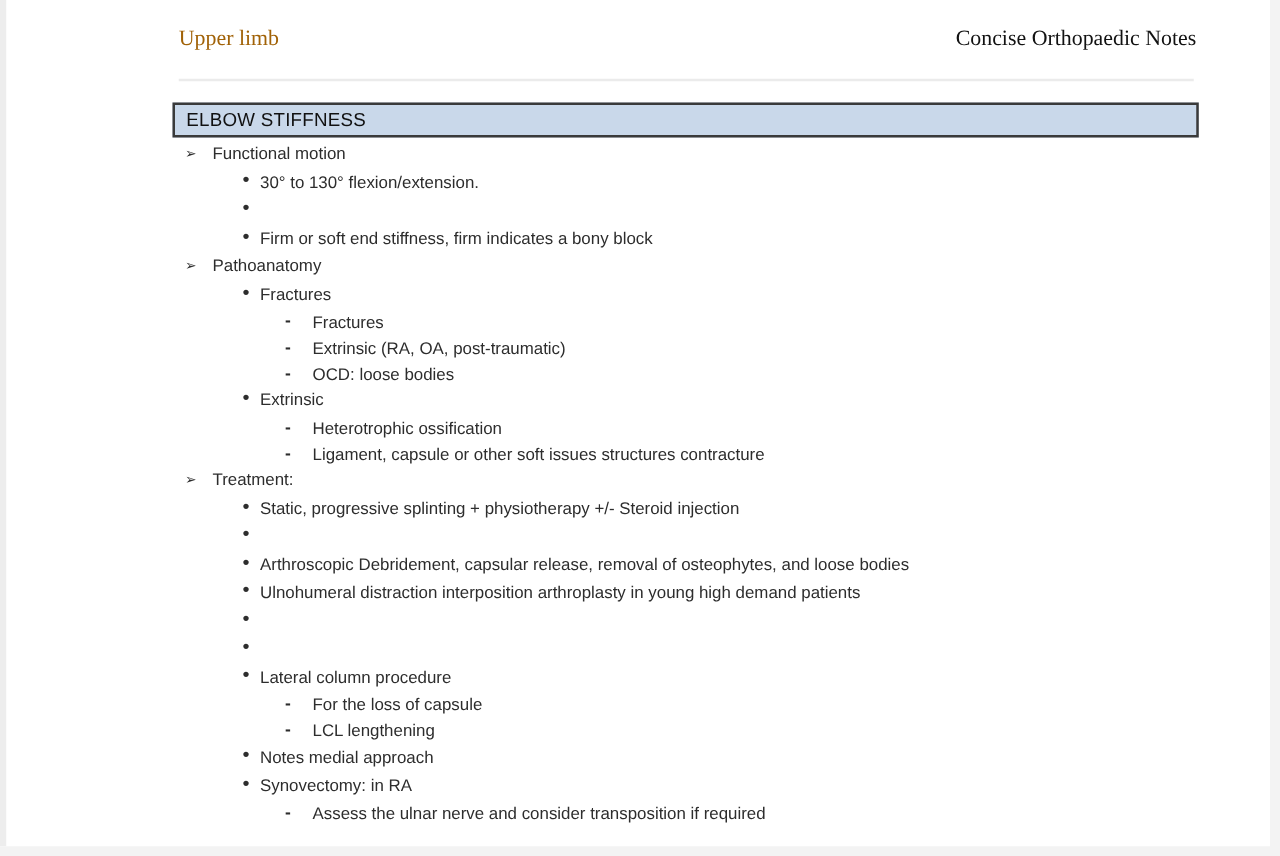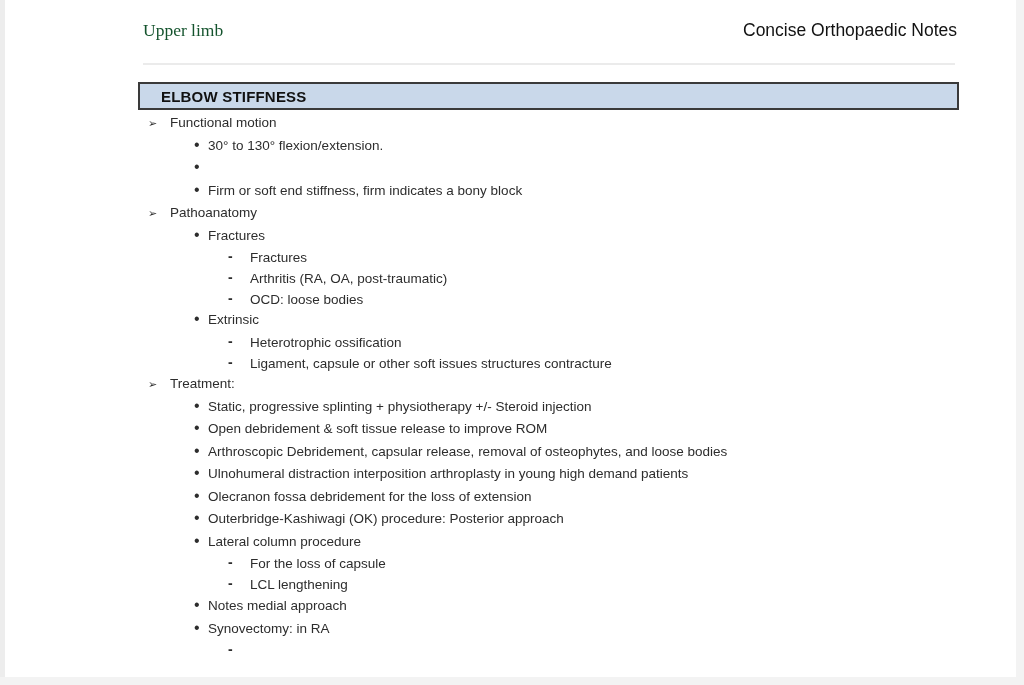--- a/index.html
+++ b/index.html
@@ -19,48 +19,47 @@
   }
   
   .edge-left   { position: absolute; left: 0; top: 0; width: 5px; height: 677px; background: #ededed; }
   .edge-right  { position: absolute; right: 0; top: 0; width: 8px; height: 685px; background: #f3f3f3; }
   .edge-bottom { position: absolute; left: 0; top: 677px; width: 1024px; height: 8px; background: #f3f3f3; }
 
   
   .hdr-left {
     position: absolute; left: 143px; top: 20px;
     font-family: "Liberation Serif", serif;
-    font-size: 17.5px; color: #14532d;
+    font-size: 17.5px; color: #a16207;
   }
   .hdr-right {
     position: absolute; right: 67px; top: 20px;
-    font-family: Liberation Sans, sans-serif;
+    font-family: Liberation Serif, serif;
     font-size: 17.5px; color: #121212;
   }
 
   
   .artifact-line {
     position: absolute; left: 143px; top: 63px;
     width: 812px; height: 2px; background: #ebebeb;
   }
 
   
   .section-title-bar {
     position: absolute; left: 138px; top: 82px;
     width: 821px; height: 28px;
     box-sizing: border-box;
     border: 2px solid #3a3a3a;
     background: #c9d8ea;
     display: flex; align-items: center;
     padding-left: 9px;
   }
   .section-title-bar .title-text {
-    font-size: 15px; font-weight: bold; color: #111111;
+    font-size: 15px; font-weight: normal; color: #111111;
     letter-spacing: 0.2px;
-    margin-left: 12px;
   }
 
   
   .outline {
     position: absolute; left: 138px; top: 114px; width: 850px;
   }
   .item {
     position: relative;
     box-sizing: border-box;
     font-size: 13.5px;
@@ -94,32 +93,32 @@
   </div>
 
   <div class="outline">
       <div class="item l1"><span class="marker">➢</span><span>Functional motion</span></div>
       <div class="item l2"><span class="marker">•</span><span>30° to 130° flexion/extension.</span></div>
       <div class="item l2"><span class="marker">•</span></div>
       <div class="item l2"><span class="marker">•</span><span>Firm or soft end stiffness, firm indicates a bony block</span></div>
       <div class="item l1"><span class="marker">➢</span><span>Pathoanatomy</span></div>
       <div class="item l2"><span class="marker">•</span><span>Fractures</span></div>
       <div class="item l3"><span class="marker">-</span><span>Fractures</span></div>
-      <div class="item l3"><span class="marker">-</span><span>Arthritis (RA, OA, post-traumatic)</span></div>
+      <div class="item l3"><span class="marker">-</span><span>Extrinsic (RA, OA, post-traumatic)</span></div>
       <div class="item l3"><span class="marker">-</span><span>OCD: loose bodies</span></div>
       <div class="item l2"><span class="marker">•</span><span>Extrinsic</span></div>
       <div class="item l3"><span class="marker">-</span><span>Heterotrophic ossification</span></div>
       <div class="item l3"><span class="marker">-</span><span>Ligament, capsule or other soft issues structures contracture</span></div>
       <div class="item l1"><span class="marker">➢</span><span>Treatment:</span></div>
       <div class="item l2"><span class="marker">•</span><span>Static, progressive splinting + physiotherapy +/- Steroid injection</span></div>
-      <div class="item l2"><span class="marker">•</span><span>Open debridement &amp; soft tissue release to improve ROM</span></div>
+      <div class="item l2"><span class="marker">•</span></div>
       <div class="item l2"><span class="marker">•</span><span>Arthroscopic Debridement, capsular release, removal of osteophytes, and loose bodies</span></div>
       <div class="item l2"><span class="marker">•</span><span>Ulnohumeral distraction interposition arthroplasty in young high demand patients</span></div>
-      <div class="item l2"><span class="marker">•</span><span>Olecranon fossa debridement for the loss of extension</span></div>
-      <div class="item l2"><span class="marker">•</span><span>Outerbridge-Kashiwagi (OK) procedure: Posterior approach</span></div>
+      <div class="item l2"><span class="marker">•</span></div>
+      <div class="item l2"><span class="marker">•</span></div>
       <div class="item l2"><span class="marker">•</span><span>Lateral column procedure</span></div>
       <div class="item l3"><span class="marker">-</span><span>For the loss of capsule</span></div>
       <div class="item l3"><span class="marker">-</span><span>LCL lengthening</span></div>
       <div class="item l2"><span class="marker">•</span><span>Notes medial approach</span></div>
       <div class="item l2"><span class="marker">•</span><span>Synovectomy: in RA</span></div>
-      <div class="item l3"><span class="marker">-</span></div>
+      <div class="item l3"><span class="marker">-</span><span>Assess the ulnar nerve and consider transposition if required</span></div>
     </div>
 </div>
 
 </body></html>

